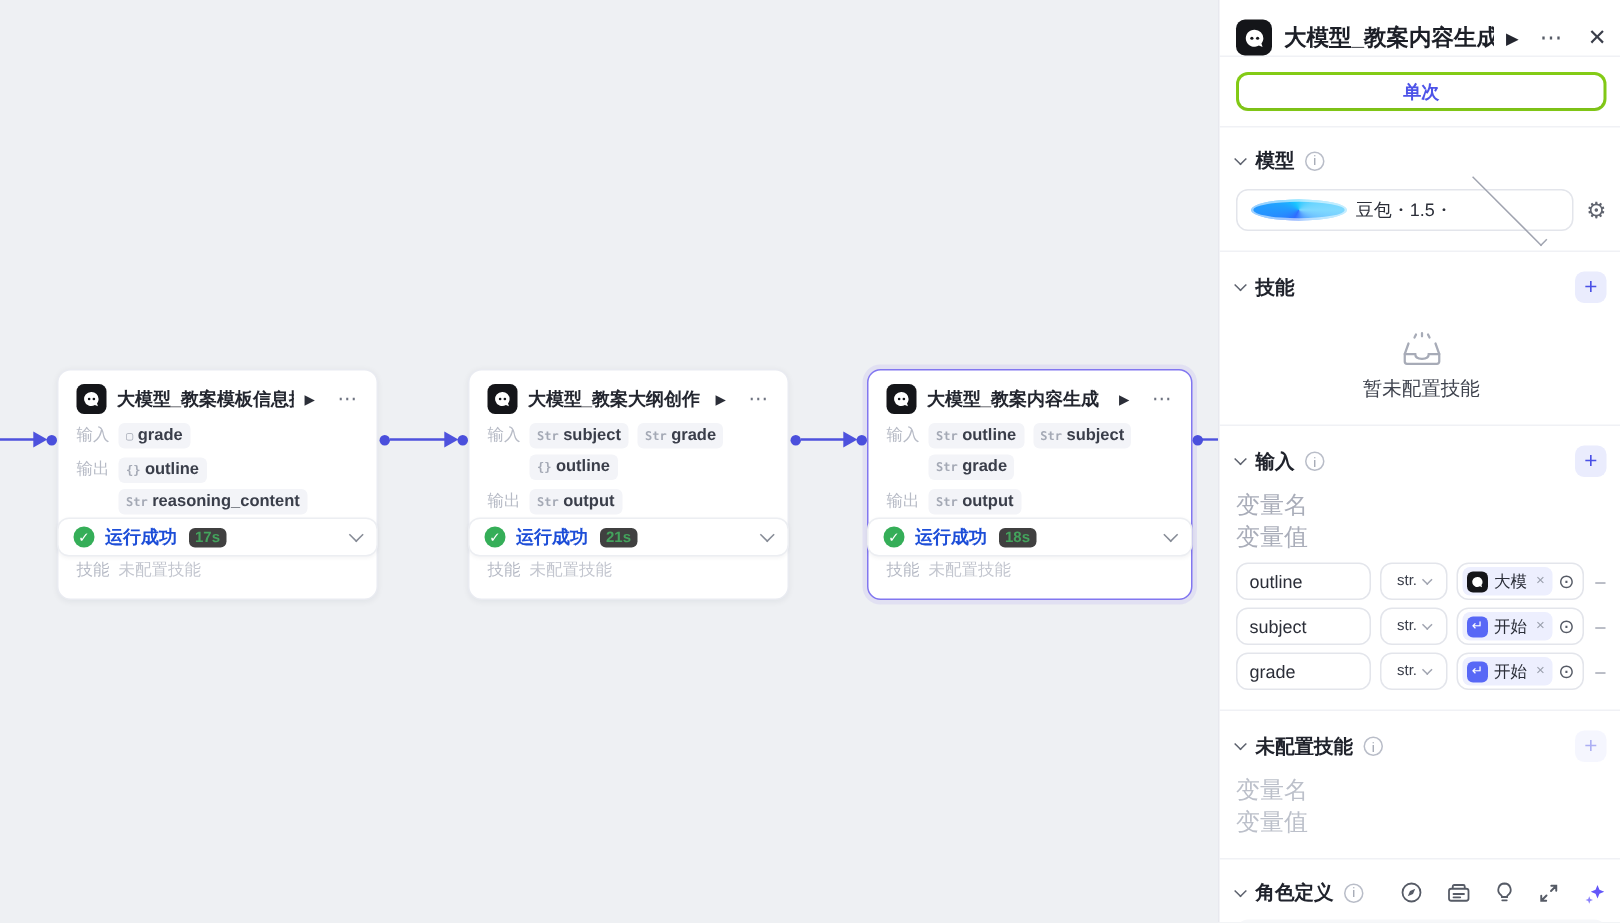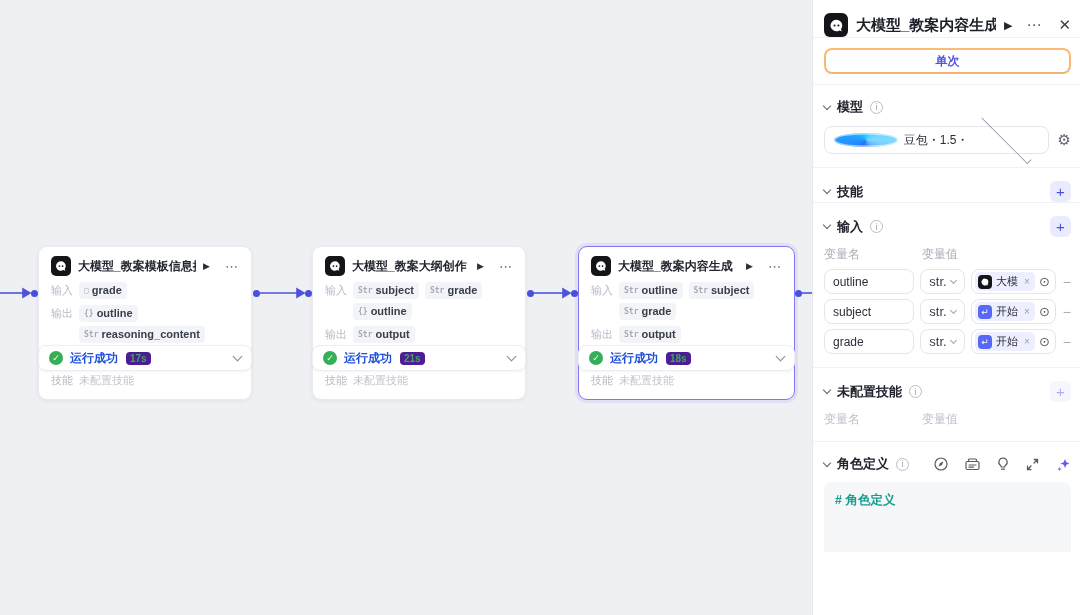--- a/index.html
+++ b/index.html
@@ -31,41 +31,41 @@
             background:conic-gradient(from 210deg,#2f6bff,#18c4ff,#7fd9ff,#2f6bff);
             box-shadow:inset 0 0 0 1.5px rgba(255,255,255,.55); }
   .nskill { color:#c3c6cf; }
 
   .status { position:absolute; width:214px; height:26px; background:#fff; border:1px solid #eceef2;
             border-radius:8px; box-shadow:0 1px 3px rgba(25,28,45,.05); display:flex; align-items:center;
             padding:0 10px; z-index:2; cursor:pointer; }
   .scheck { width:14px; height:14px; border-radius:50%; background:#35ae58; color:#fff; font-size:9px;
             display:flex; align-items:center; justify-content:center; flex:none; }
   .stext { font-size:12px; font-weight:700; color:#1d4ed8; margin-left:7px; }
-  .sbadge { margin-left:8px; background:#4c1d95; color:#43a35c; font-size:10px; font-weight:700;
+  .sbadge { margin-left:8px; background:#404040; color:#43a35c; font-size:10px; font-weight:700;
             border-radius:4px; padding:1px 4px; }
   .chev { width:7px; height:7px; border-right:1.5px solid #868b96; border-bottom:1.5px solid #868b96;
           transform:rotate(45deg); display:inline-block; }
   .status .chev { margin-left:auto; margin-top:-3px; }
 
   
   #panel { position:absolute; right:0; top:0; width:268px; height:615px; background:#fff; z-index:5;
            border-left:1px solid #e7e8ee; }
   .psec { padding:0 9px 0 11px; }
   .pdiv { height:1px; background:#f0f1f5; }
 
   .phead { display:flex; align-items:center; gap:8px; padding-top:13px; }
   .phead .node-icon { width:24px; height:24px; border-radius:6px; }
   .ptitle { flex:1; font-size:15px; font-weight:700; color:#1c1f27; white-space:nowrap; overflow:hidden; }
   .pplay { font-size:11px; color:#23262f; cursor:pointer; margin-right:6px; }
   .pmore { font-size:15px; color:#565b66; letter-spacing:1px; cursor:pointer; margin-right:8px; }
   .pclose { font-size:15px; color:#3a3e4a; cursor:pointer; }
   .pdesc { font-size:12px; color:#9297a3; margin:7px 0 11px; white-space:nowrap; overflow:hidden; }
 
-  .tabbar { margin:10px 0; height:26px; background:#fdba74; border-radius:8px; display:flex; padding:2px; }
+  .tabbar { margin:10px 0; height:26px; background:#84cc16; border-radius:8px; display:flex; padding:2px; }
   .tab { flex:1; display:flex; align-items:center; justify-content:center; font-size:12px; color:#2b2e38;
          cursor:pointer; border-radius:6px; }
   .tab.active { background:#fff; color:#4d53e8; font-weight:700; box-shadow:0 1px 2px rgba(25,28,45,.08); }
 
   .sechead { display:flex; align-items:center; gap:7px; padding:13px 0 0; }
   .sechead .chev { width:6px; height:6px; border-color:#5c616d; margin-top:-3px; flex:none; }
   .seclabel { font-size:13px; font-weight:700; color:#20232c; }
   .info { width:13px; height:13px; border-radius:50%; border:1px solid #b9bdc8; color:#9ba0ad; font-size:9px;
           display:inline-flex; align-items:center; justify-content:center; font-style:normal; }
   .plusbtn { margin-left:auto; width:21px; height:21px; border-radius:6px; background:#eaecfd; color:#4a50e6;
@@ -76,29 +76,29 @@
   .modelsel { flex:1; height:28px; border:1px solid #e3e5eb; border-radius:8px; display:flex; align-items:center;
               gap:6px; padding:0 9px; cursor:pointer; }
   .modelsel span { font-size:12px; color:#2b2e38; flex:1; white-space:nowrap; overflow:hidden; }
   .modelsel .chev { width:6px; height:6px; margin-top:-2px; border-color:#a0a4b0; }
   .gear { font-size:15px; color:#60646f; margin-left:9px; cursor:pointer; }
 
   .empty { text-align:center; padding:17px 0 15px; }
   .empty svg { display:block; margin:0 auto; }
   .emptytext { font-size:13px; color:#3f434e; margin-top:5px; }
 
-  .cols { display:flex; font-size:12px; color:#a9adb9; margin:9px 0 6px; }
+  .cols { display:flex; font-size:16px; color:#a9adb9; margin:9px 0 6px;flex-direction:column; }
   .cols span:first-child { width:98px; }
   .cols.faded { color:#bcc0ca; margin-bottom:13px; }
 
   .vrow { display:flex; align-items:center; margin-bottom:5px; }
   .vname { width:90px; height:25px; border:1px solid #e3e5eb; border-radius:8px; padding:0 8px; font-size:12px;
            color:#2b2e38; font-family:inherit; outline:none; flex:none; }
   .vtype { width:45px; height:25px; border:1px solid #e3e5eb; border-radius:8px; margin-left:6px; flex:none;
-           display:flex; align-items:center; justify-content:center; gap:4px; font-size:13px; color:#3a3e4a; cursor:pointer; }
+           display:flex; align-items:center; justify-content:center; gap:4px; font-size:10px; color:#3a3e4a; cursor:pointer; }
   .vtype .chev { width:5px; height:5px; margin-top:-2px; border-color:#a0a4b0; }
   .vval { flex:1; height:25px; border:1px solid #e3e5eb; border-radius:8px; margin-left:6px; display:flex;
           align-items:center; padding:0 5px 0 3px; min-width:0; }
   .chip { display:flex; align-items:center; gap:4px; background:#edeffe; border-radius:5px; height:19px;
           padding:0 5px 0 3px; min-width:0; flex:1; cursor:pointer; }
   .chipicon { width:14px; height:14px; border-radius:4px; flex:none; display:flex; align-items:center;
               justify-content:center; }
   .chipicon.start { background:#5868f6; color:#fff; font-size:9px; }
   .chipicon.llm { background:#141519; }
   .chiptext { font-size:11px; color:#2b2e38; white-space:nowrap; overflow:hidden; }
@@ -348,20 +348,30 @@
     </div>
   </div>
   <div class="pdiv"></div>
 
   <div class="psec">
     <div class="sechead">
       <span class="chev"></span>
       <span class="seclabel">技能</span>
       <span class="plusbtn">+</span>
     </div>
+    <div class="empty">
+      <svg width="30" height="26" viewBox="0 0 30 26">
+        <g fill="none" stroke="#a7abb7" stroke-width="1.5" stroke-linecap="round">
+          <path d="M6 10 L3.5 17 v5 a1.5 1.5 0 0 0 1.5 1.5 h20 a1.5 1.5 0 0 0 1.5-1.5 v-5 L24 10"></path>
+          <path d="M3.5 17 h7 c0 2 1.6 3.2 4.5 3.2 s4.5-1.2 4.5-3.2 h7"></path>
+          <path d="M11 4 l-1 2 M15 3 v2.2 M19 4 l1 2"></path>
+        </g>
+      </svg>
+      <div class="emptytext">暂未配置技能</div>
+    </div>
   </div>
   <div class="pdiv"></div>
 
   <div class="psec">
     <div class="sechead">
       <span class="chev"></span>
       <span class="seclabel">输入</span>
       <i class="info">i</i>
       <span class="plusbtn">+</span>
     </div>

